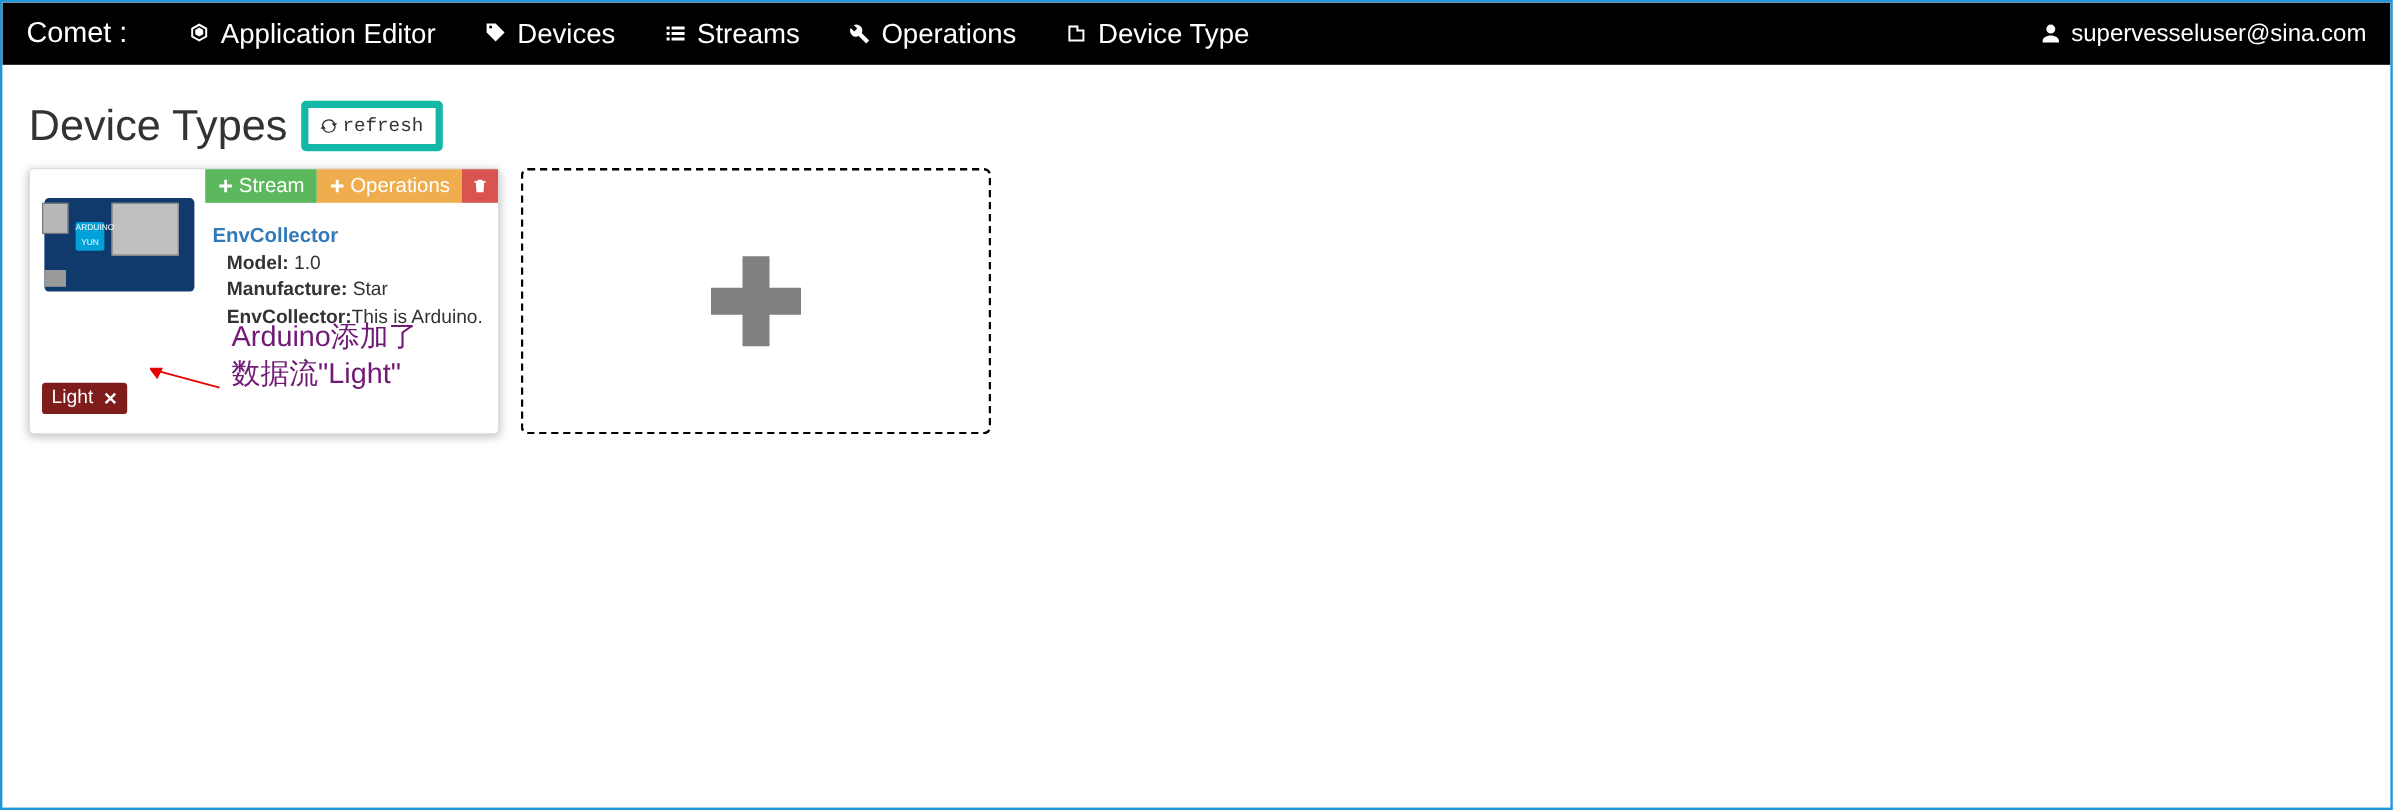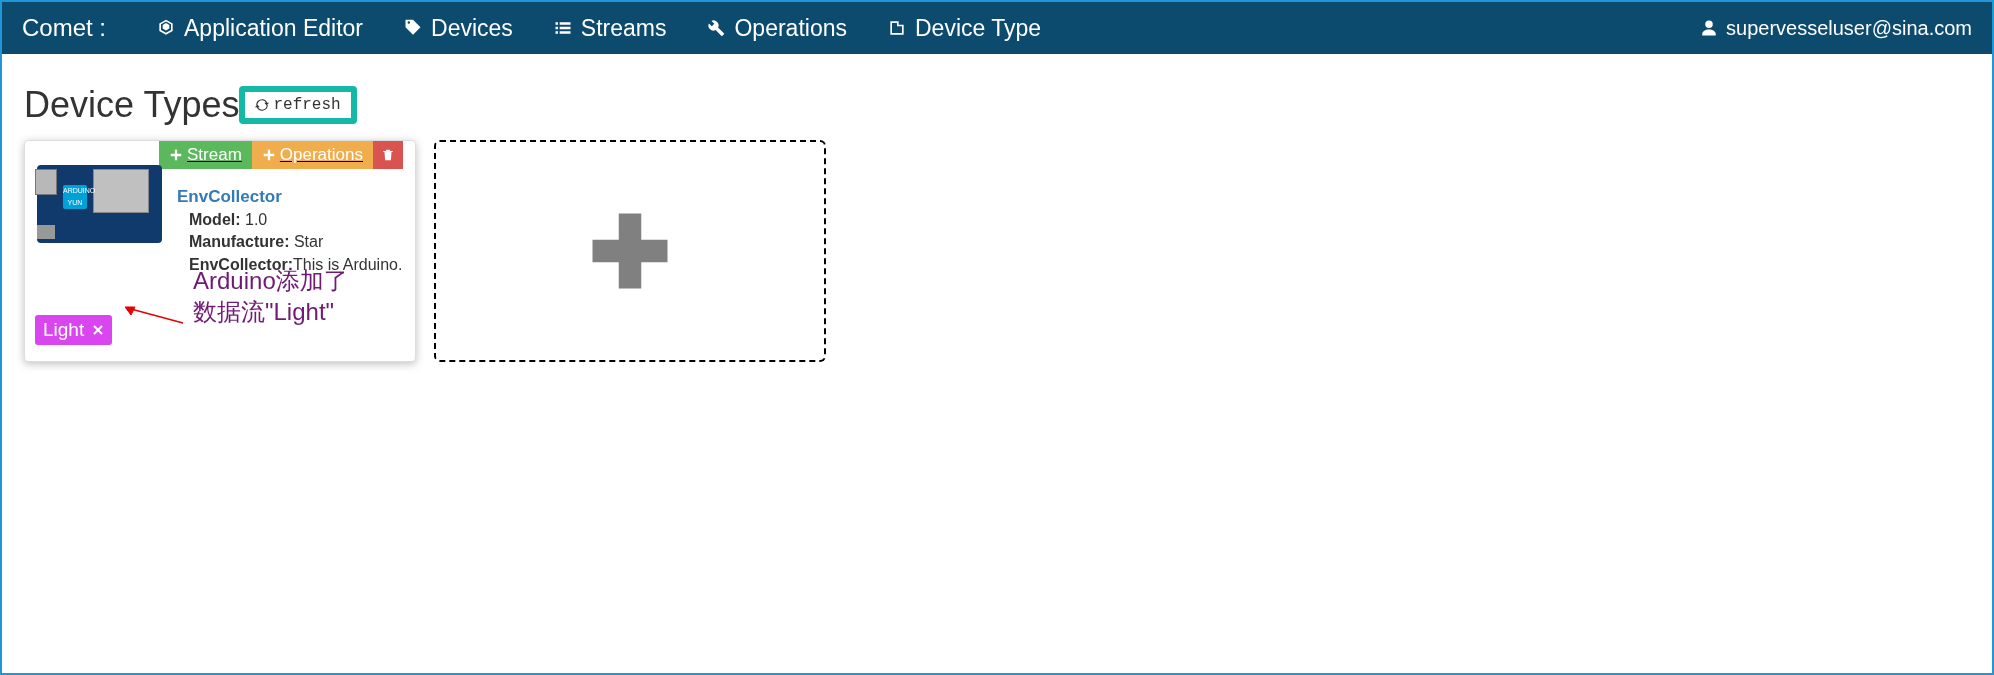--- a/index.html
+++ b/index.html
@@ -5,21 +5,21 @@
 * { box-sizing: border-box; margin: 0; padding: 0; }
 body {
   font-family: "Helvetica Neue", Helvetica, Arial, sans-serif;
   background: #fff;
   border: 2px solid #2196d8;
   width: 1994px;
   height: 675px;
   overflow: hidden;
 }
 .navbar {
-  background: #0c4a6e;
+  background: #000000;
   height: 52px;
   display: flex;
   align-items: center;
   padding: 0 20px;
   color: #fff;
 }
 .brand {
   display: flex;
   align-items: baseline;
   gap: 8px;
@@ -42,21 +42,21 @@
   align-items: center;
   gap: 8px;
   font-size: 20px;
   cursor: pointer;
 }
 .user-area svg { width: 18px; height: 18px; fill: #fff; }
 
 .content { padding: 30px 22px; }
 .page-header {
   display: flex;
-  align-items: center;
+  gap: 12px;
   margin-bottom: 14px;
 }
 .page-title { font-size: 36px; font-weight: 400; color: #333; }
 .refresh-btn {
   border: 6px solid #14b8a6;
   background: #fff;
   border-radius: 4px;
   padding: 4px 10px;
   display: flex;
   align-items: center;
@@ -76,23 +76,22 @@
   border: 1px solid #ddd;
   border-radius: 4px;
   box-shadow: 0 2px 8px rgba(0,0,0,0.25);
   position: relative;
   padding: 10px;
   background: #fff;
 }
 .card-actions {
   position: absolute;
   top: 0;
-  right: 12px;
-  display: flex;
-  text-decoration: underline;
+  right: 0;
+  display: flex;
 }
 .btn {
   border: none;
   color: #fff;
   font-size: 17px;
   padding: 4px 10px;
   display: flex;
   align-items: center;
   gap: 4px;
   cursor: pointer;
@@ -158,25 +157,25 @@
   left: 2px;
 }
 .device-info { font-size: 16px; color: #333; line-height: 1.4; margin-top: 30px; }
 .device-name { color: #337ab7; font-weight: 600; font-size: 17px; }
 .info-label { font-weight: 600; margin-left: 12px; }
 
 .tag-badge {
   position: absolute;
   bottom: 16px;
   left: 10px;
-  background: #d946ef;
+  background: #7f1d1d;
   color: #fff;
   border-radius: 3px;
   padding: 4px 8px;
-  font-size: 19px;
+  font-size: 16px;
   display: flex;
   align-items: center;
   gap: 8px;
 }
 .tag-badge svg { width: 12px; height: 12px; fill: #fff; cursor: pointer; }
 
 .annotation {
   position: absolute;
   color: #701a75;
   font-family: Liberation Sans, sans-serif;

